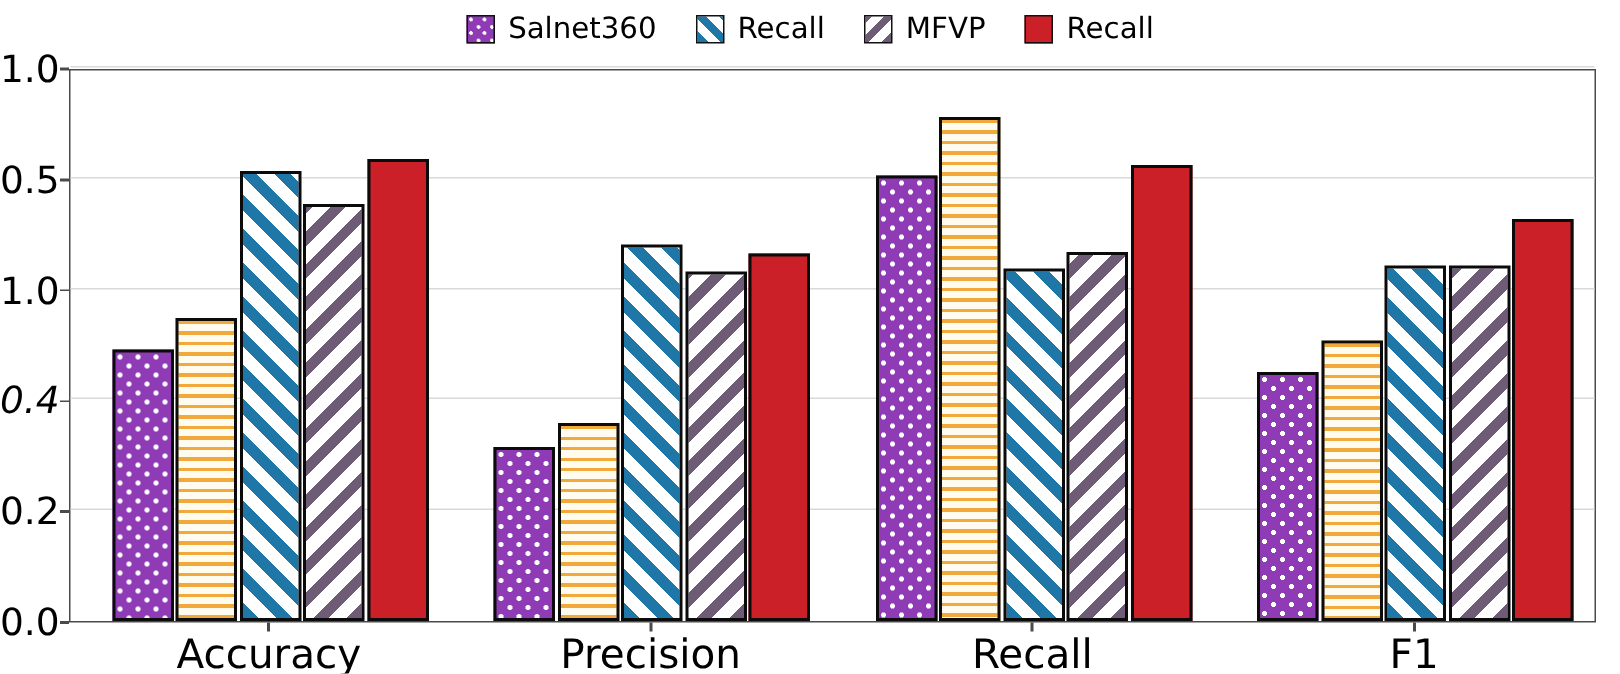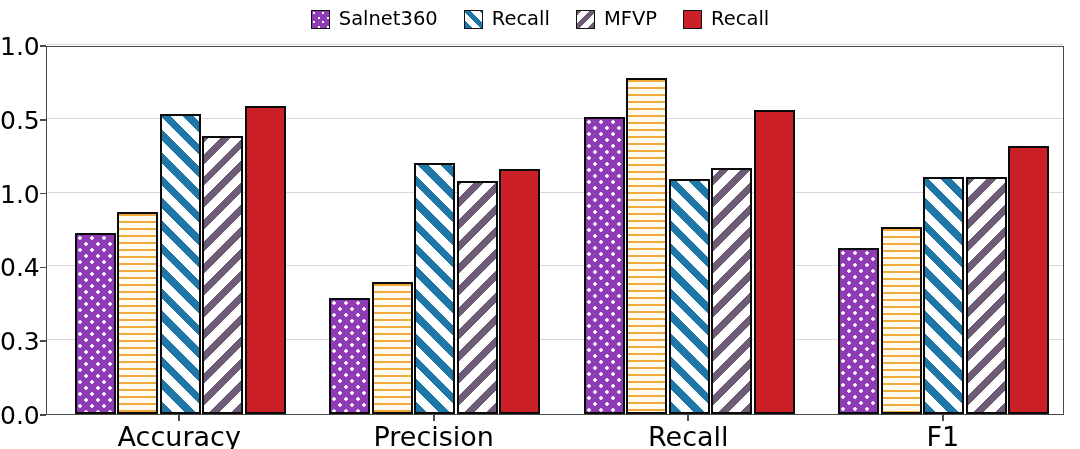--- a/index.html
+++ b/index.html
@@ -120,23 +120,23 @@
         <div class="bar p-fslash" title="Flare / F1: 0.643" style="left: 876.25px; width: 41px; height: 237.267px;"></div>
         <div class="bar p-bslash" title="MFVP / F1: 0.643" style="left: 918.75px; width: 41px; height: 237.267px;"></div>
         <div class="bar p-solid" title="LiveAE / F1: 0.726" style="left: 961.25px; width: 41px; height: 267.894px;"></div>
       </div>
   </div>
 
   <div id="yaxis">
       <div class="ytick-mark" style="position: absolute; left: 40px; top: 414.2px;"></div>
       <div style="position: absolute; left: 0px; width: 35px; top: 415px; transform: translateY(-50%); text-align: right; font-size: 25px; color: rgb(0, 0, 0);">0.0</div>
       <div class="ytick-mark" style="position: absolute; left: 40px; top: 340.4px;"></div>
-      <div style="position: absolute; left: 0px; width: 35px; top: 341.2px; transform: translateY(-50%); text-align: right; font-size: 25px; color: rgb(0, 0, 0);">0.3</div>
+      <div style="position: absolute; left: 0px; width: 35px; top: 341.2px; transform: translateY(-50%); text-align: right; font-size: 25px; color: rgb(0, 0, 0);">0.2</div>
       <div class="ytick-mark" style="position: absolute; left: 40px; top: 266.6px;"></div>
-      <div style="position: absolute; left: 0px; width: 35px; top: 267.4px; transform: translateY(-50%); text-align: center; font-size: 25px; color: rgb(0, 0, 0);">0.4</div>
+      <div style="position: absolute; left: 0px; width: 35px; top: 267.4px; transform: translateY(-50%); text-align: center; font-size: 25px; color: rgb(0, 0, 0); font-style: italic;">0.4</div>
       <div class="ytick-mark" style="position: absolute; left: 40px; top: 192.8px;"></div>
       <div style="position: absolute; left: 0px; width: 35px; top: 193.6px; transform: translateY(-50%); text-align: right; font-size: 25px; color: rgb(0, 0, 0);">1.0</div>
       <div class="ytick-mark" style="position: absolute; left: 40px; top: 119px;"></div>
       <div style="position: absolute; left: 0px; width: 35px; top: 119.8px; transform: translateY(-50%); text-align: right; font-size: 25px; color: rgb(0, 0, 0);">0.5</div>
       <div class="ytick-mark" style="position: absolute; left: 40px; top: 45.2px;"></div>
       <div style="position: absolute; left: 0px; width: 35px; top: 46px; transform: translateY(-50%); text-align: right; font-size: 25px; color: rgb(0, 0, 0);">1.0</div>
     </div>
   <div id="xaxis">
       <div class="xtick-mark" style="left: 178.45px;"></div>
       <div class="xtick-label" style="left: 179.25px;">Accuracy</div>

